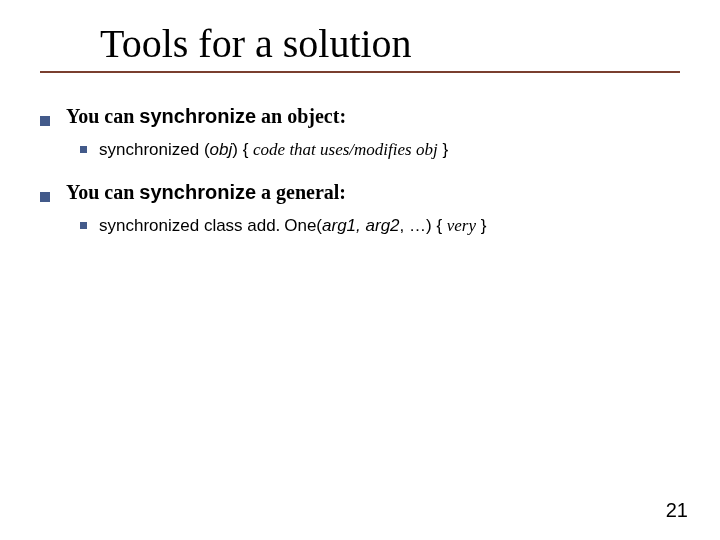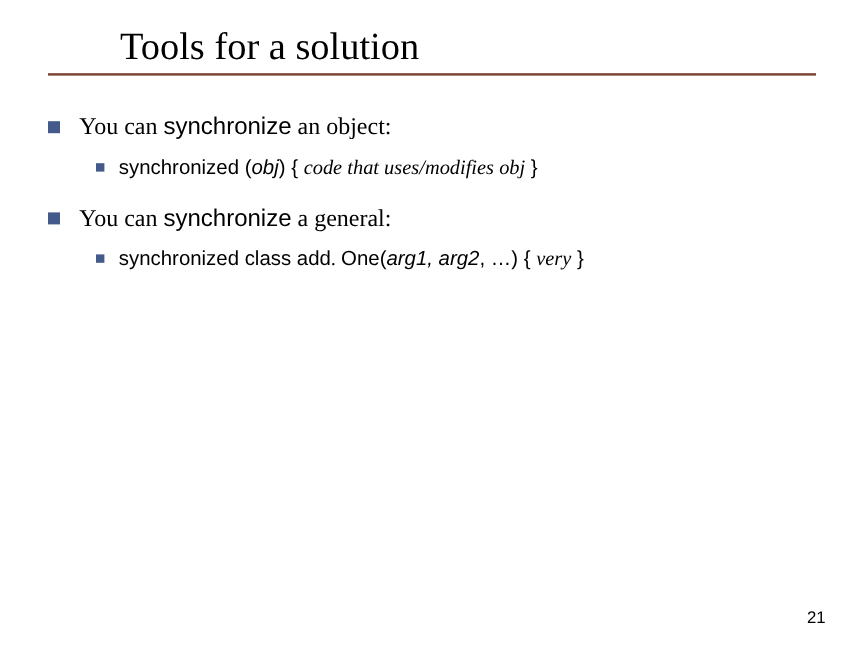--- a/index.html
+++ b/index.html
@@ -12,32 +12,33 @@
     position: relative;
     padding: 20px 40px 20px 40px;
   }
   .title-wrap {
     border-bottom: 2px solid #7a3f2f;
     padding-bottom: 4px;
     margin-bottom: 28px;
     padding-left: 60px;
   }
   .title {
-    font-size: 32px;
+    font-size: 40px;
     font-weight: normal;
   }
   .content {
     font-size: 20px;
     line-height: 1.5;
     padding-left: 0px;
   }
   .lvl1 {
     display: flex;
-    align-items: flex-start;
+    align-items: center;
     margin-bottom: 6px;
+    font-weight: bold;
   }
   .lvl1 .bullet {
     width: 10px;
     height: 10px;
     background: #435a8a;
     margin-top: 10px;
     margin-right: 16px;
     flex-shrink: 0;
   }
   .lvl1 .txt { flex: 1; }
@@ -60,21 +61,21 @@
     flex-shrink: 0;
   }
   .lvl2 .txt { flex: 1; }
   .sans { font-family: Arial, Helvetica, sans-serif; }
   .italic { font-style: italic; }
   .page-num {
     position: absolute;
     bottom: 18px;
     right: 32px;
     font-family: Arial, Helvetica, sans-serif;
-    font-size: 14px;
+    font-size: 20px;
   }
 </style>
 </head>
 <body>
 
 <div class="title-wrap">
   <h1 class="title">Tools for a solution</h1>
 </div>
 
 <div class="content">

